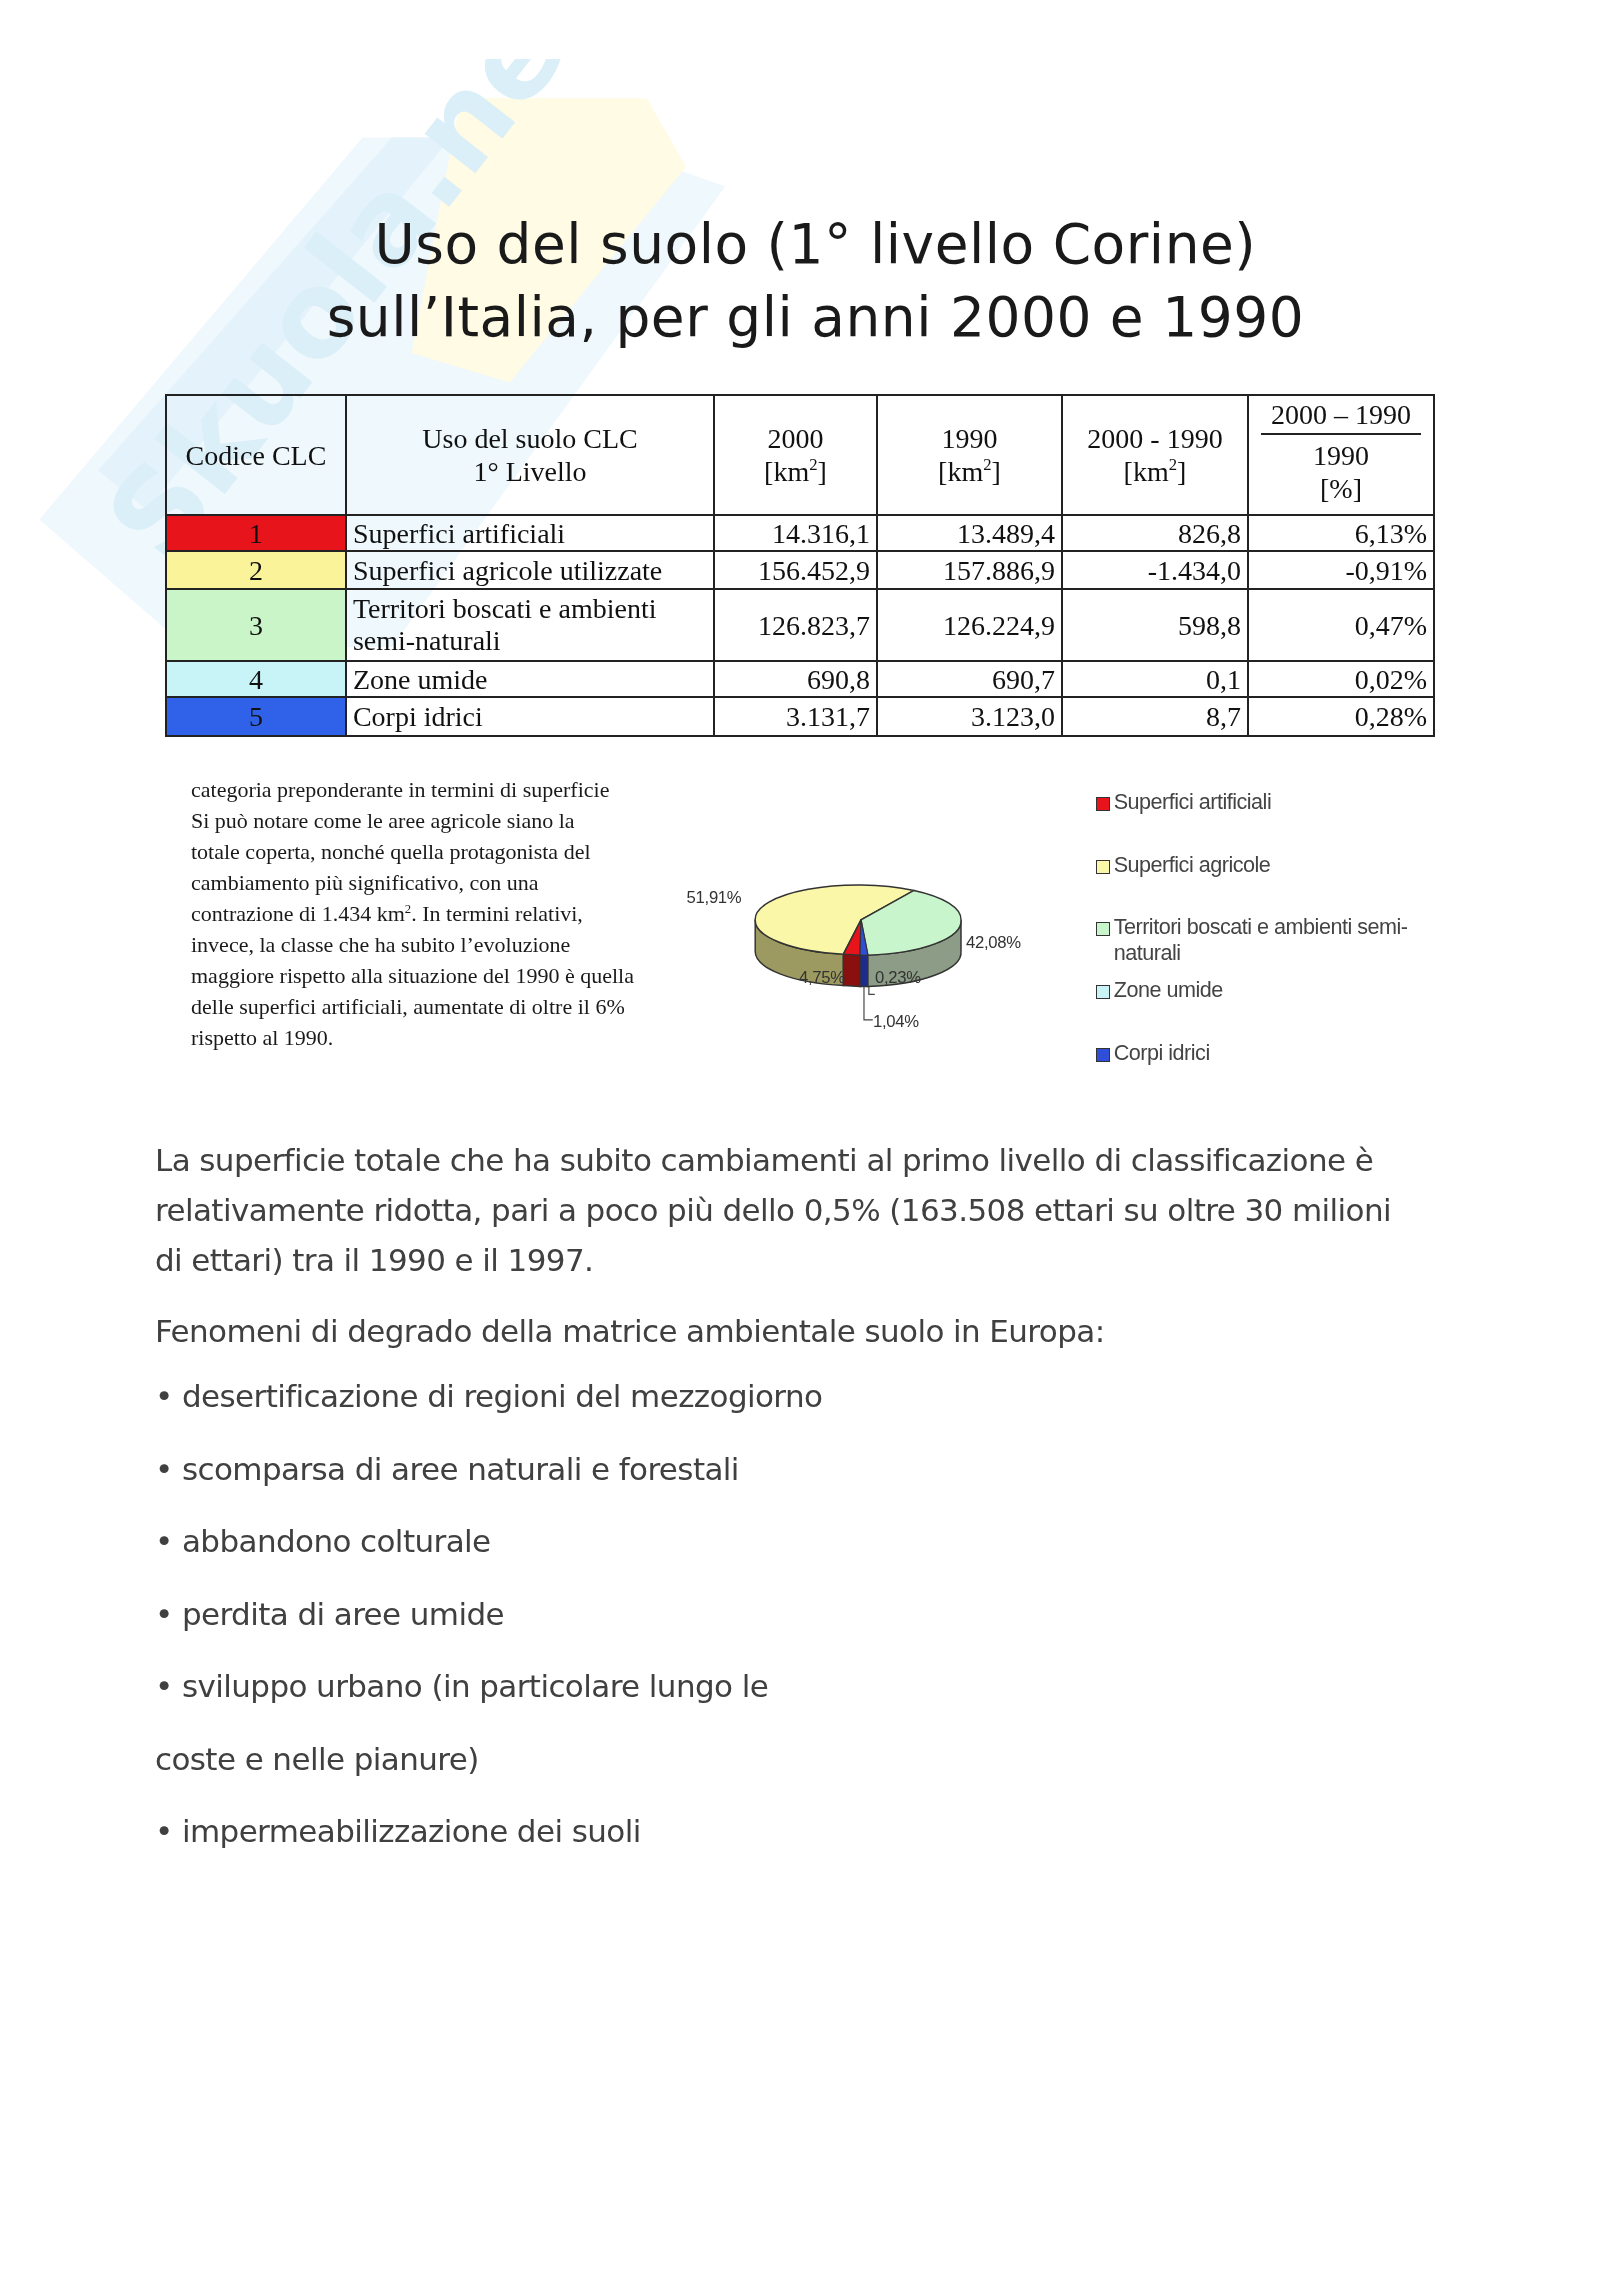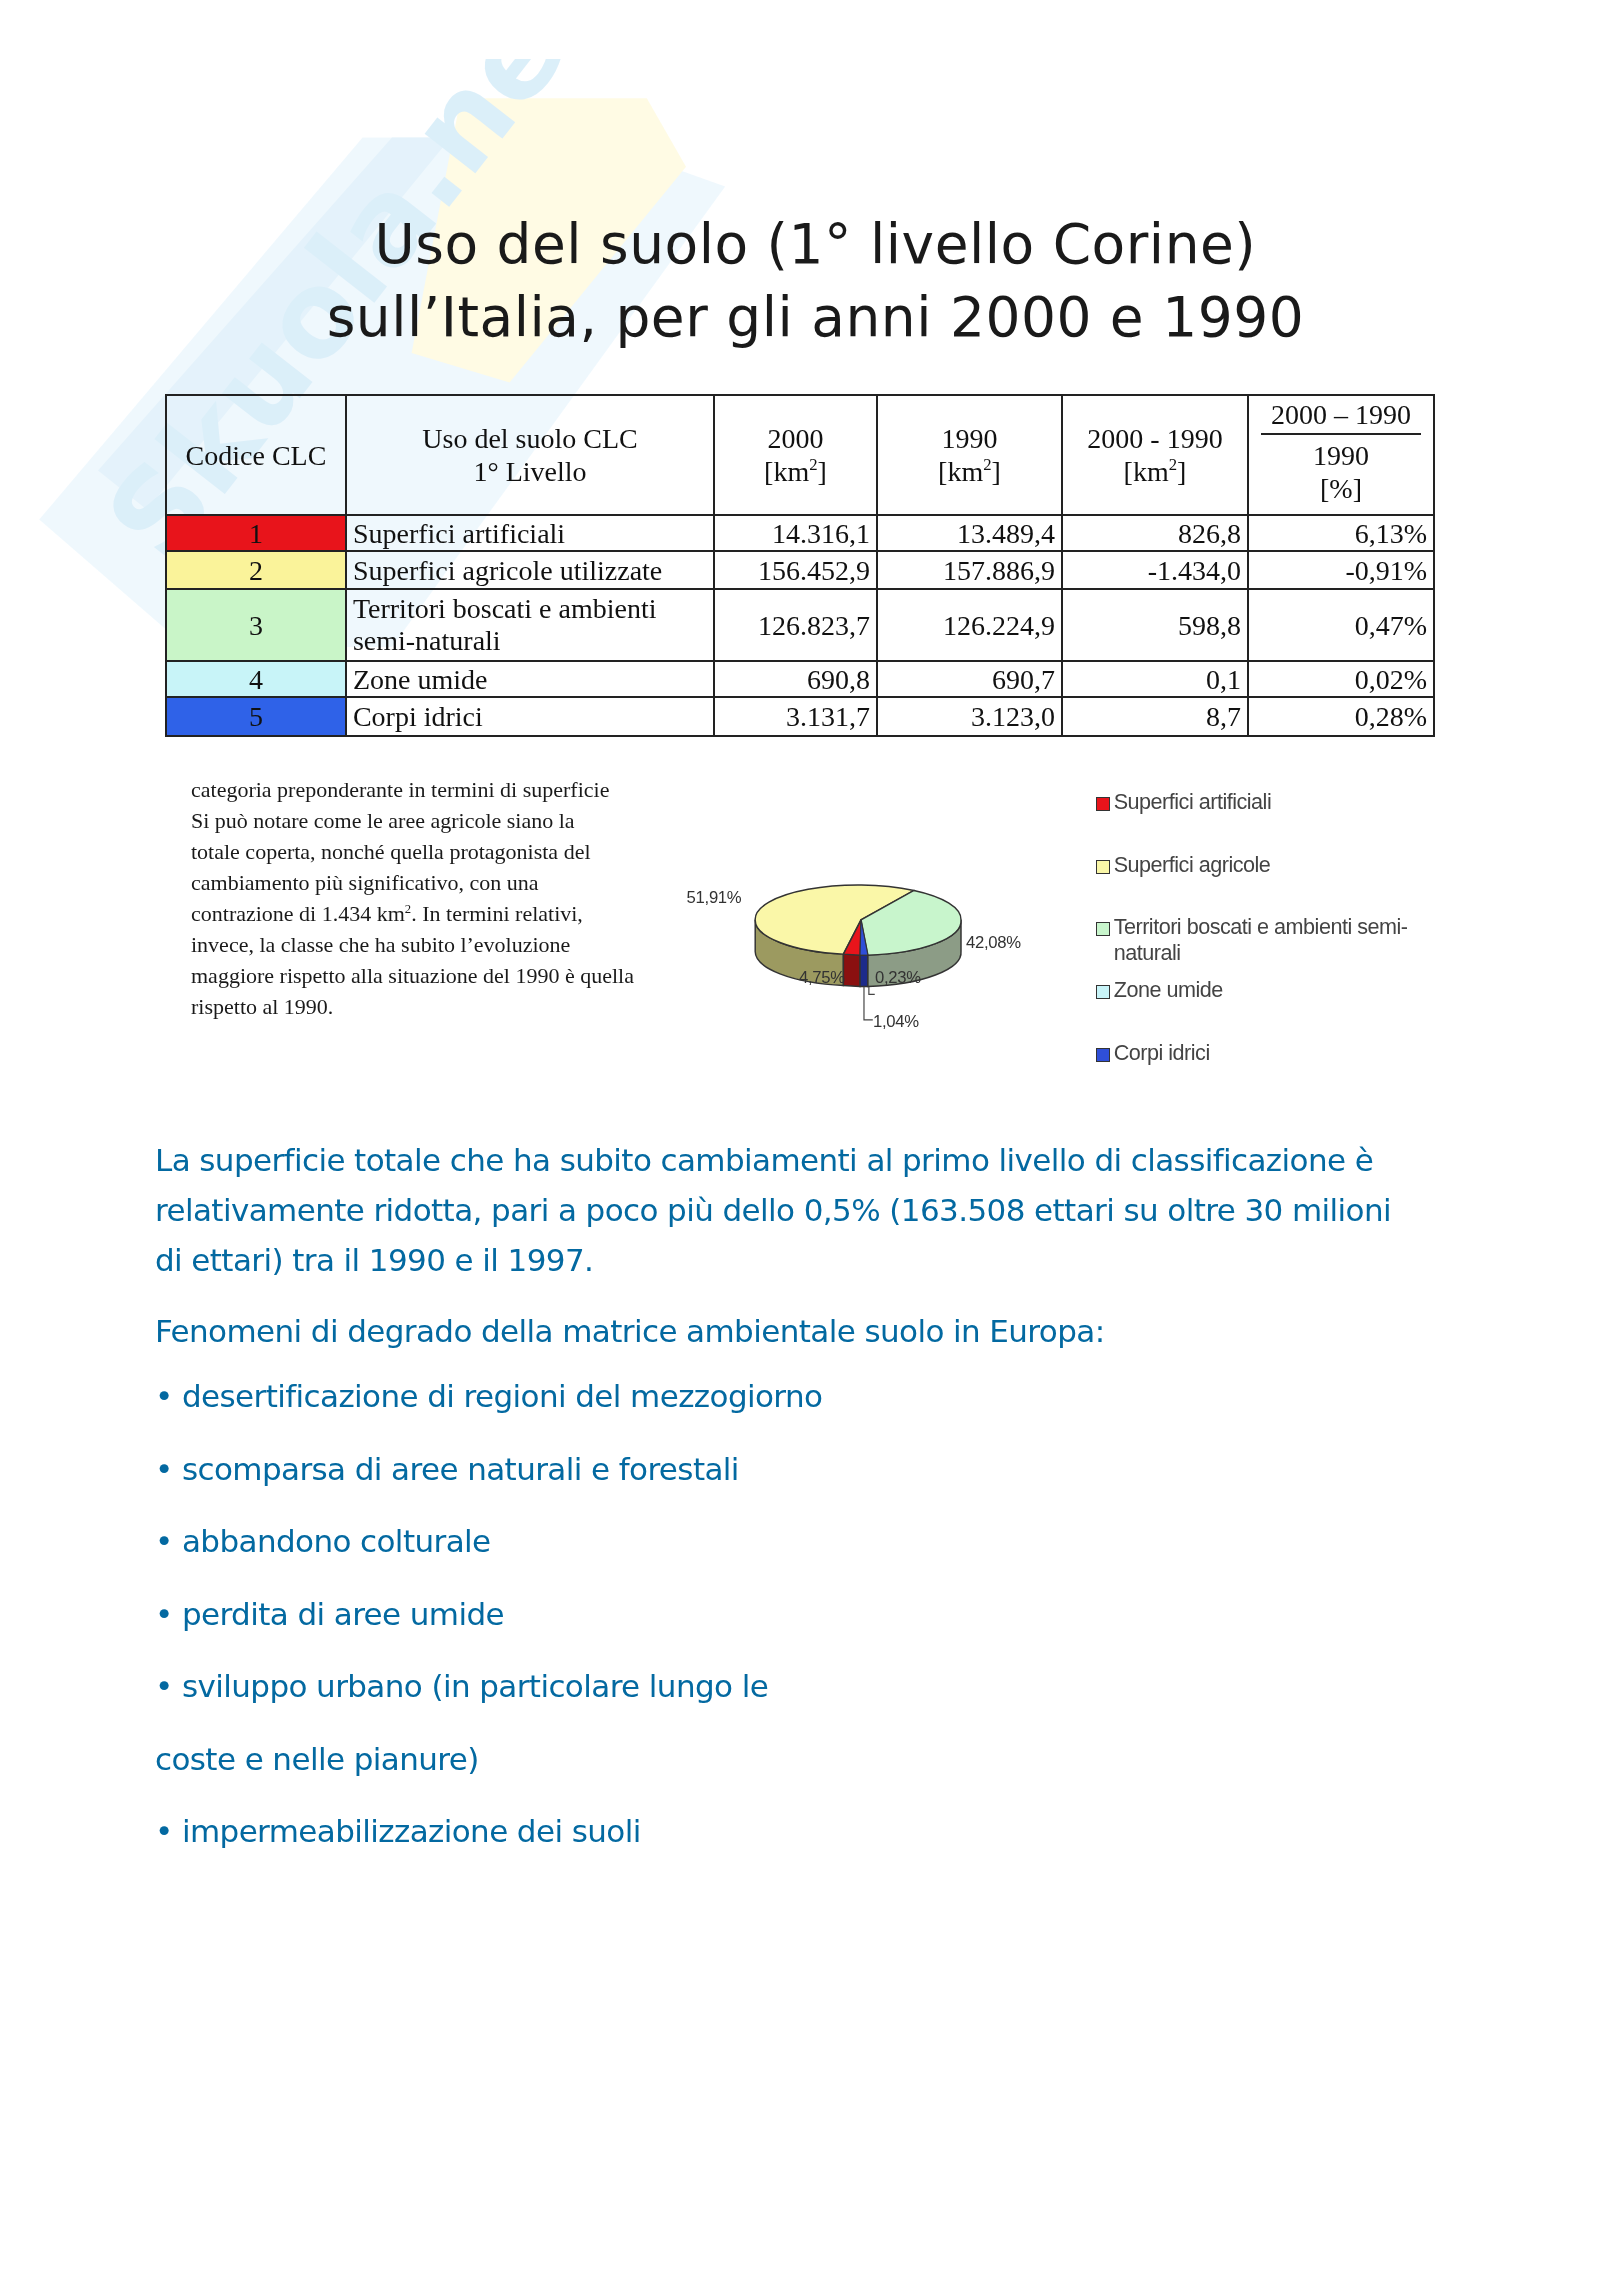--- a/index.html
+++ b/index.html
@@ -15,21 +15,21 @@
   table.clc td.label { text-align: left; }
   .frac-top { display: block; border-bottom: 2px solid #222; margin: 0 5.9px 3.9px 5.9px; padding-bottom: 2px; }
   sup { font-size: 16.7px; vertical-align: 10.8px; line-height: 0; }
   .caption { position: absolute; left: 191px; top: 774px; width: 529px; font-family: "Liberation Serif", serif; font-size: 22px; line-height: 31px; color: #1a1a1a; }
   .pie-wrap { position: absolute; left: 667px; top: 863px; width: 392px; height: 196px; }
   .pie-label { position: absolute; font-family: "Liberation Sans", sans-serif; font-size: 16.7px; color: #333; letter-spacing: -0.3px; }
   .legend { position: absolute; left: 1096px; top: 789px; width: 392px; font-family: "Liberation Sans", sans-serif; font-size: 21.6px; color: #444; letter-spacing: -0.5px; }
   .legend-item { position: absolute; left: 0; display: flex; align-items: flex-start; width: 392px; }
   .legend-swatch { width: 11.8px; height: 11.8px; border: 1.5px solid #333; margin-top: 7.8px; margin-right: 3.9px; flex: 0 0 auto; }
   .legend-text { line-height: 25.5px; }
-  .body-text { position: absolute; left: 155px; font-family: "DejaVu Sans", sans-serif; font-size: 31px; color: #0369a1; letter-spacing: -0.6px; }
+  .body-text { position: absolute; left: 155px; font-family: "DejaVu Sans", sans-serif; font-size: 31px; color: #404040; letter-spacing: -0.6px; }
   .para { line-height: 50px; width: 1353px; }
 </style>
 </head>
 <body>
 
 <svg class="watermark" viewBox="0 0 720 600">
   <polygon points="0,470 330,80 560,80 700,130 360,600 150,600" fill="#e3f3fc"></polygon>
   <polygon points="430,40 620,40 660,110 480,330 380,300" fill="#fff8cf"></polygon>
   <polygon points="60,420 360,80 420,80 110,460" fill="#cfe9f8"></polygon>
   <text x="130" y="520" transform="rotate(-52 130 520)" font-family="DejaVu Sans, sans-serif" font-size="120" font-weight="bold" fill="#bfe2f5">Skuola.net</text>
@@ -121,20 +121,21 @@
   </table>
 
 <div class="caption">
   <div>categoria preponderante in termini di superficie</div>
   <div>Si può notare come le aree agricole siano la</div>
   <div>totale coperta, nonché quella protagonista del</div>
   <div>cambiamento più significativo, con una</div>
   <div><span>contrazione di 1.434 km</span><sup style="font-size:12.7px;vertical-align:7.8px;">2</sup><span>. In termini relativi,</span></div>
   <div>invece, la classe che ha subito l’evoluzione</div>
   <div>maggiore rispetto alla situazione del 1990 è quella</div>
+  <div>delle superfici artificiali, aumentate di oltre il 6%</div>
   <div>rispetto al 1990.</div>
 </div>
 
 <div class="pie-wrap">
   <svg width="392" height="196" viewBox="0 0 400 200">
 
     <path d="M 90 58 L 90 90 A 105 35 0 0 0 180 125 L 180 93 A 105 35 0 0 1 90 58 Z" fill="#9c9a60" stroke="#333" stroke-width="1.5"></path>
     <path d="M 180 93 L 180 125 A 105 35 0 0 0 197 126 L 197 94 Z" fill="#8a1010" stroke="#333" stroke-width="1.5"></path>
     <path d="M 197 94 L 197 126 L 205 126 L 205 94 Z" fill="#1d2b8a" stroke="#333" stroke-width="1.5"></path>
     <path d="M 205 94 L 205 126 A 105 35 0 0 0 300 90 L 300 58 A 105 35 0 0 1 205 94 Z" fill="#8c9c86" stroke="#333" stroke-width="1.5"></path>

